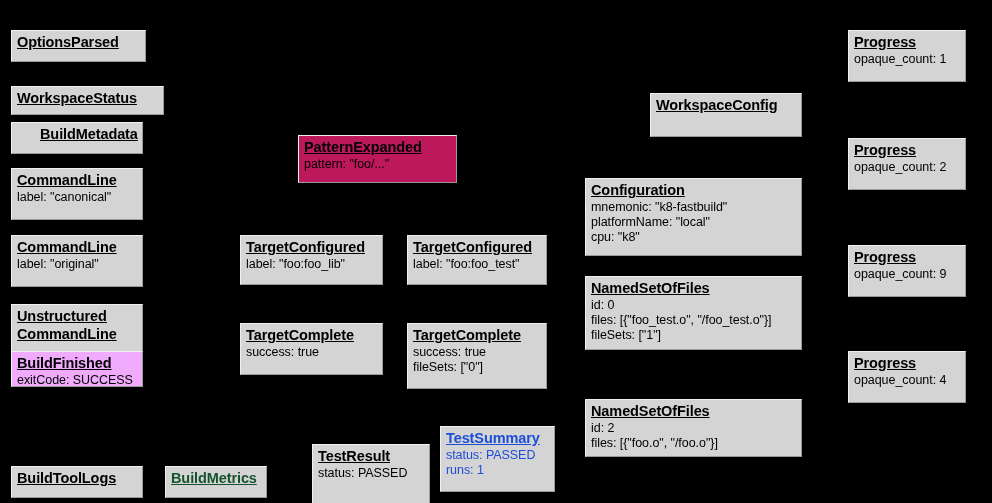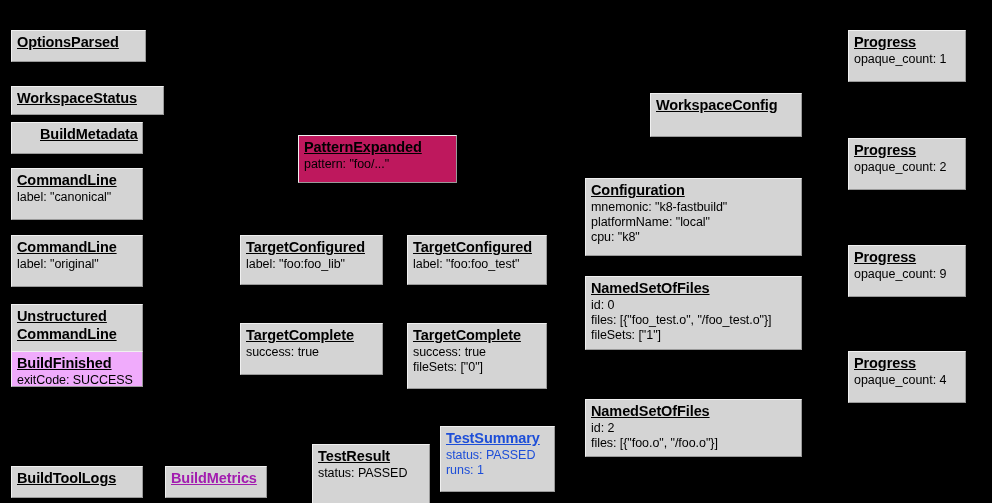--- a/index.html
+++ b/index.html
@@ -136,16 +136,16 @@
       <span class="node-field">status: PASSED</span>
       <span class="node-field">runs: 1</span>
     </div>
     <div class="node" style="left: 312px; top: 424px; width: 118px; height: 60px; background: rgb(212, 212, 212); color: rgb(0, 0, 0);">
       <span class="node-title">TestResult</span>
       <span class="node-field">status: PASSED</span>
     </div>
     <div class="node" style="left: 11px; top: 446px; width: 132px; height: 32px; background: rgb(212, 212, 212); color: rgb(0, 0, 0);">
       <span class="node-title">BuildToolLogs</span>
     </div>
-    <div class="node" style="left: 165px; top: 446px; width: 102px; height: 32px; background: rgb(212, 212, 212); color: #a21caf;">
+    <div class="node" style="left: 165px; top: 446px; width: 102px; height: 32px; background: rgb(212, 212, 212); color: #14532d;">
       <span class="node-title">BuildMetrics</span>
     </div>
   </div>
 
 </body></html>

